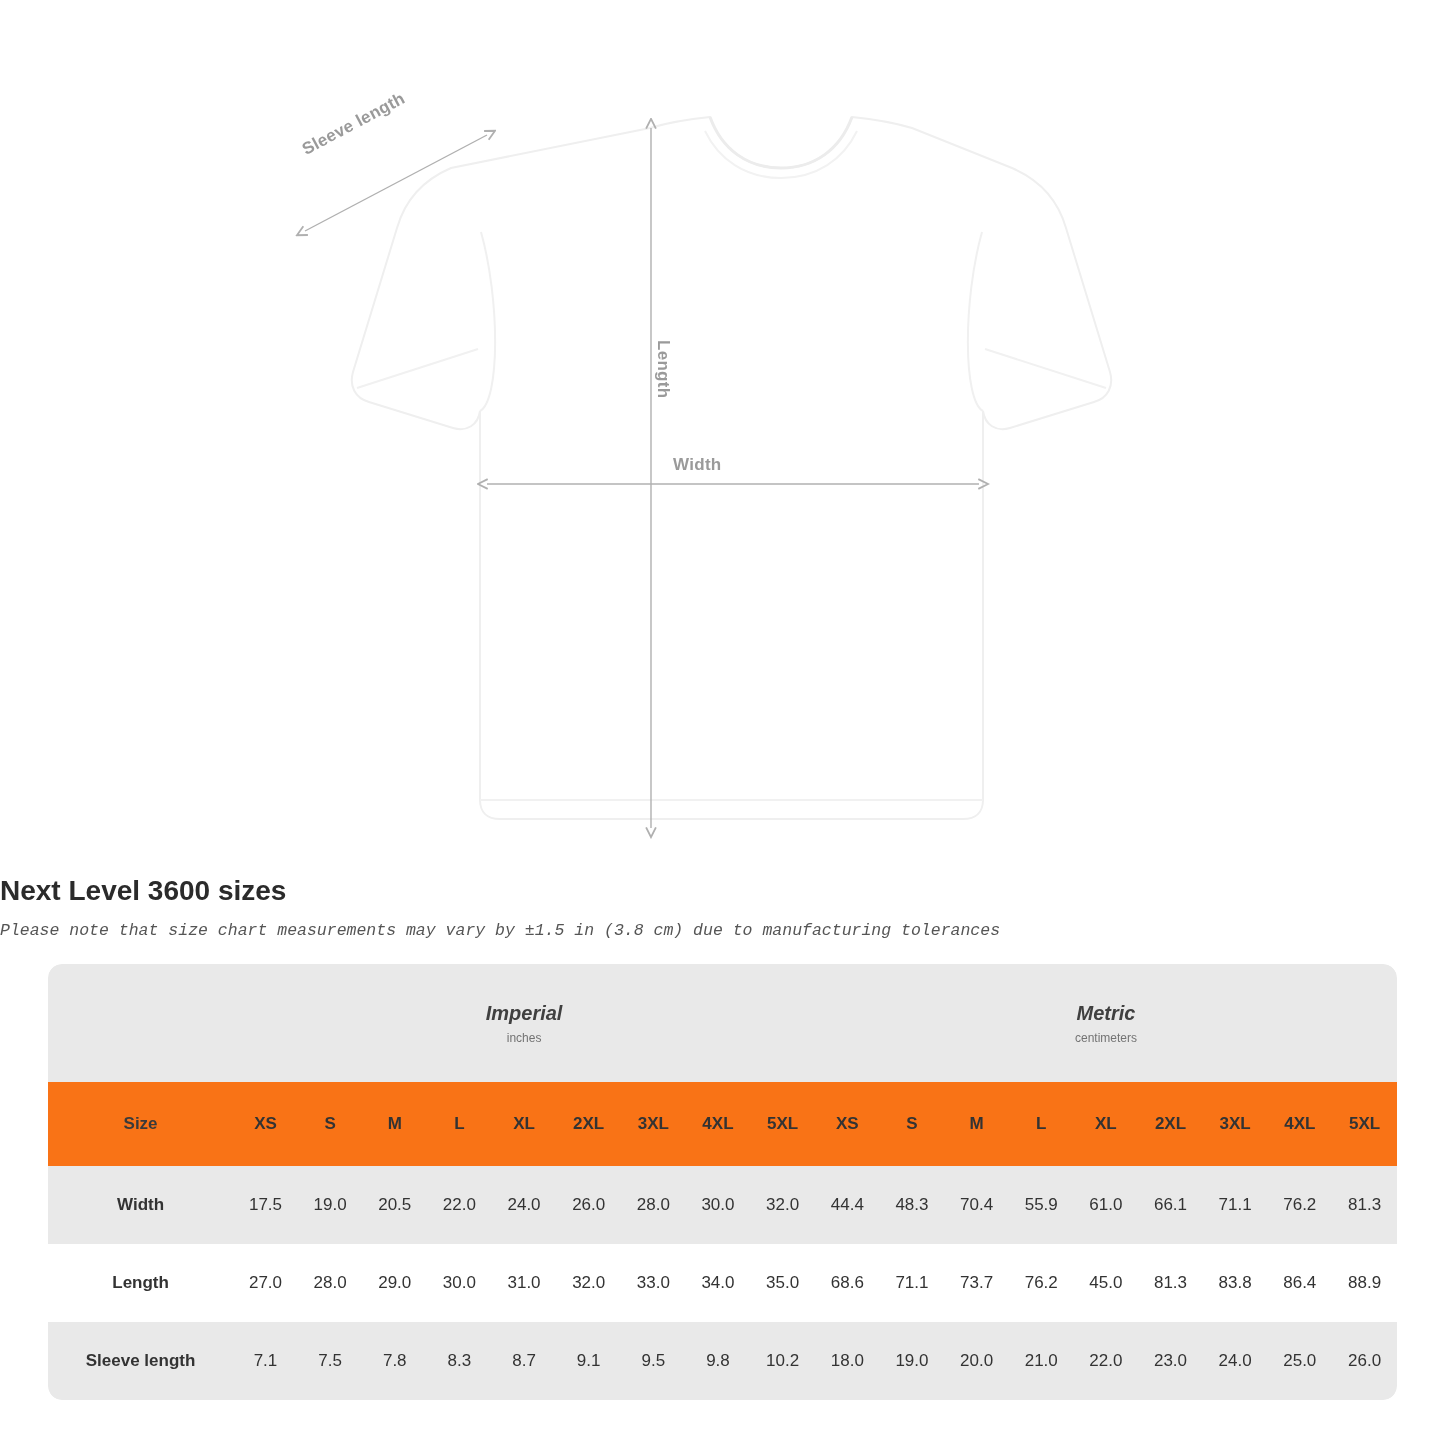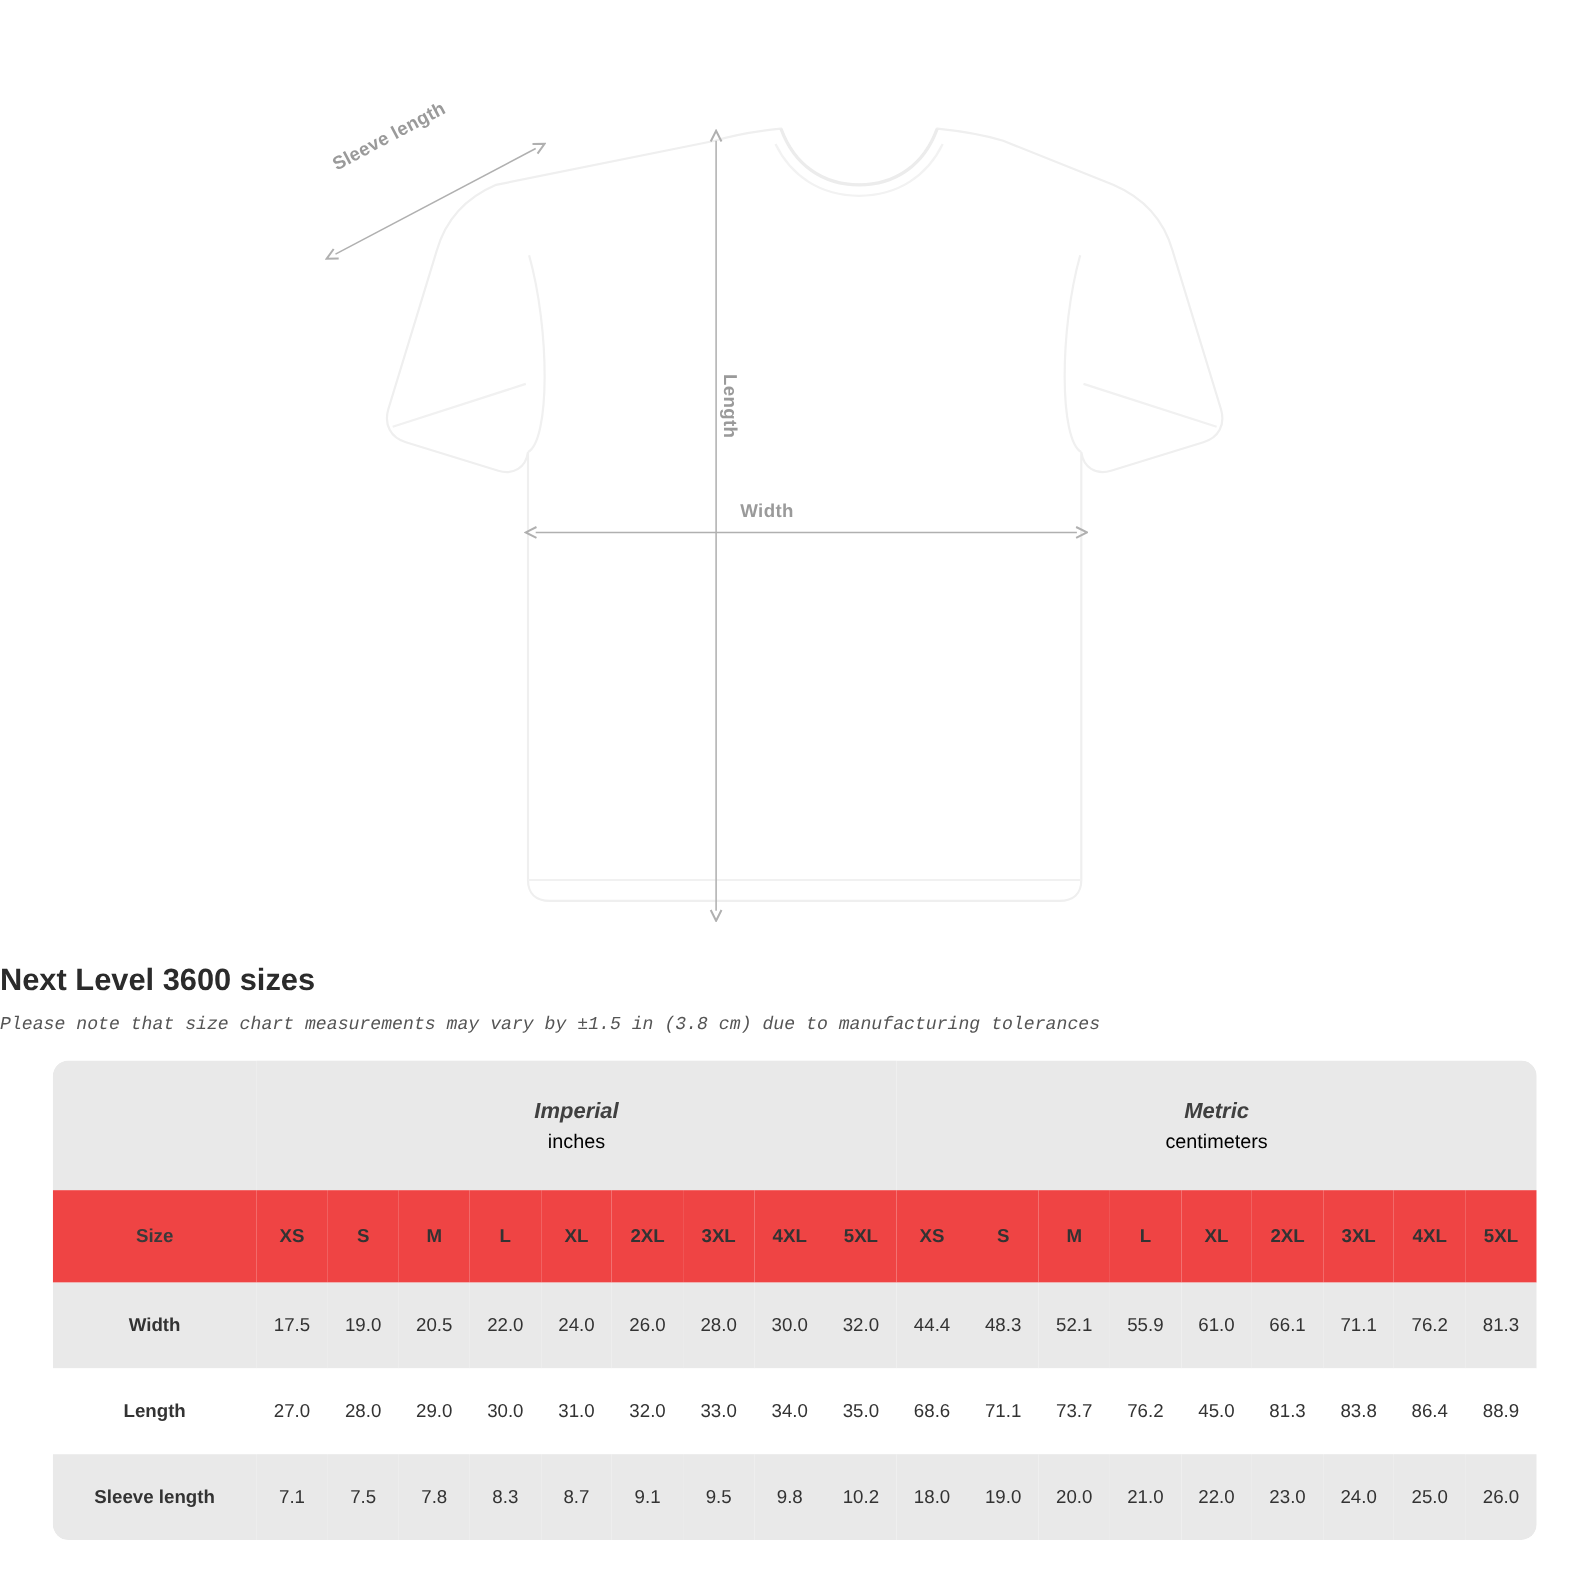--- a/index.html
+++ b/index.html
@@ -98,26 +98,26 @@
     height: 118px;
   }
   .unit-name {
     font-size: 20px;
     font-weight: bold;
     font-style: italic;
     color: #404040;
     line-height: 1.2;
   }
   .unit-sub {
-    font-size: 18px;
-    color: #000000;
+    font-size: 12px;
+    color: #737373;
     margin-top: 6px;
   }
   .head-row td {
-    background: #ef4444;
+    background: #f97316;
     height: 84px;
     font-weight: bold;
     font-size: 17px;
   }
   .head-row td.rowhead {
     font-weight: bold;
     font-size: 17px;
     color: #3a3a3a;
   }
   .data-row td {
@@ -255,21 +255,21 @@
           <td>19.0</td>
           <td>20.5</td>
           <td>22.0</td>
           <td>24.0</td>
           <td>26.0</td>
           <td>28.0</td>
           <td>30.0</td>
           <td>32.0</td>
           <td>44.4</td>
           <td>48.3</td>
-          <td>52.1</td>
+          <td>70.4</td>
           <td>55.9</td>
           <td>61.0</td>
           <td>66.1</td>
           <td>71.1</td>
           <td>76.2</td>
           <td>81.3</td>
         </tr>
 
         <tr class="data-row plain">
           <td class="rowhead">Length</td>

